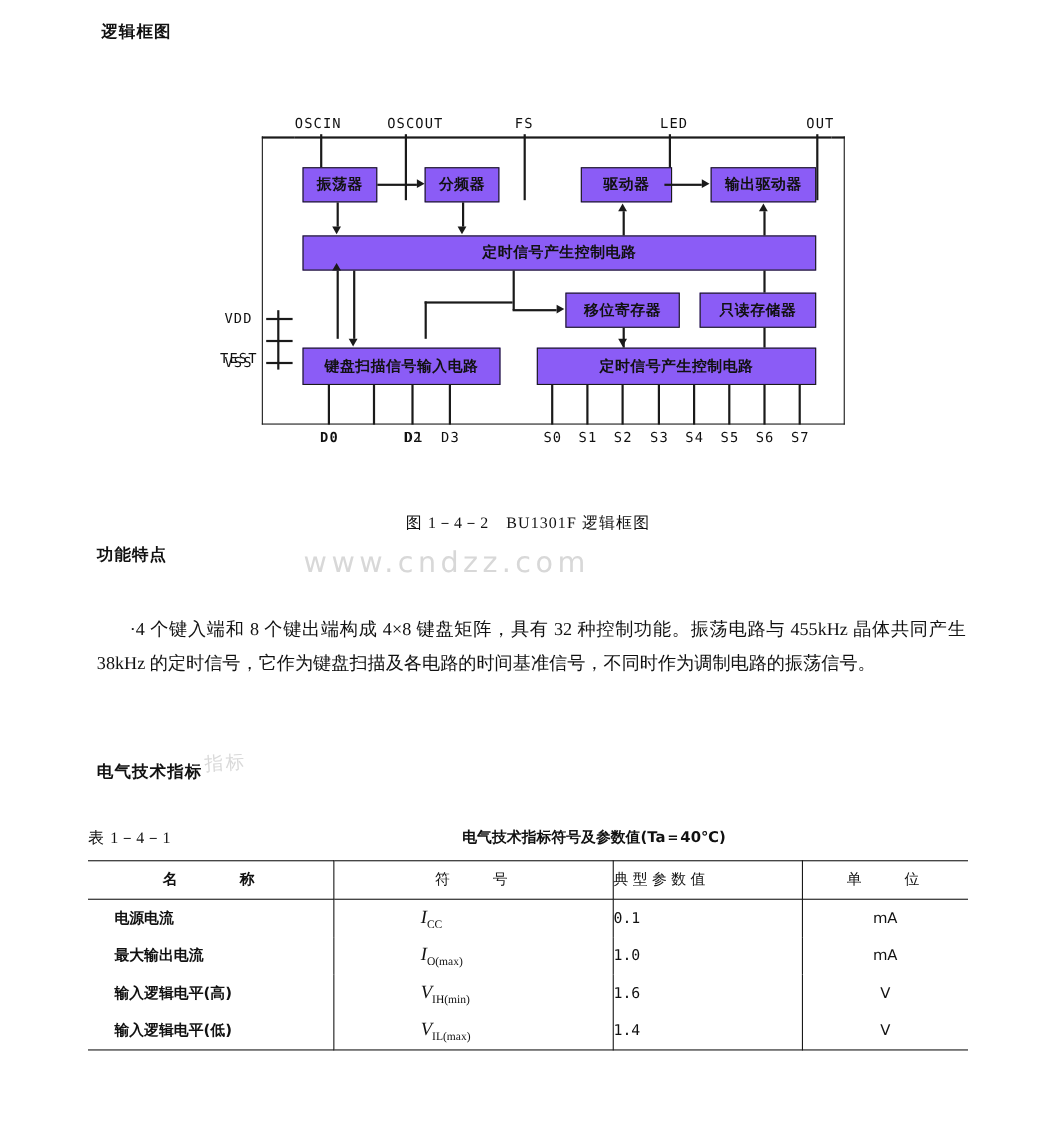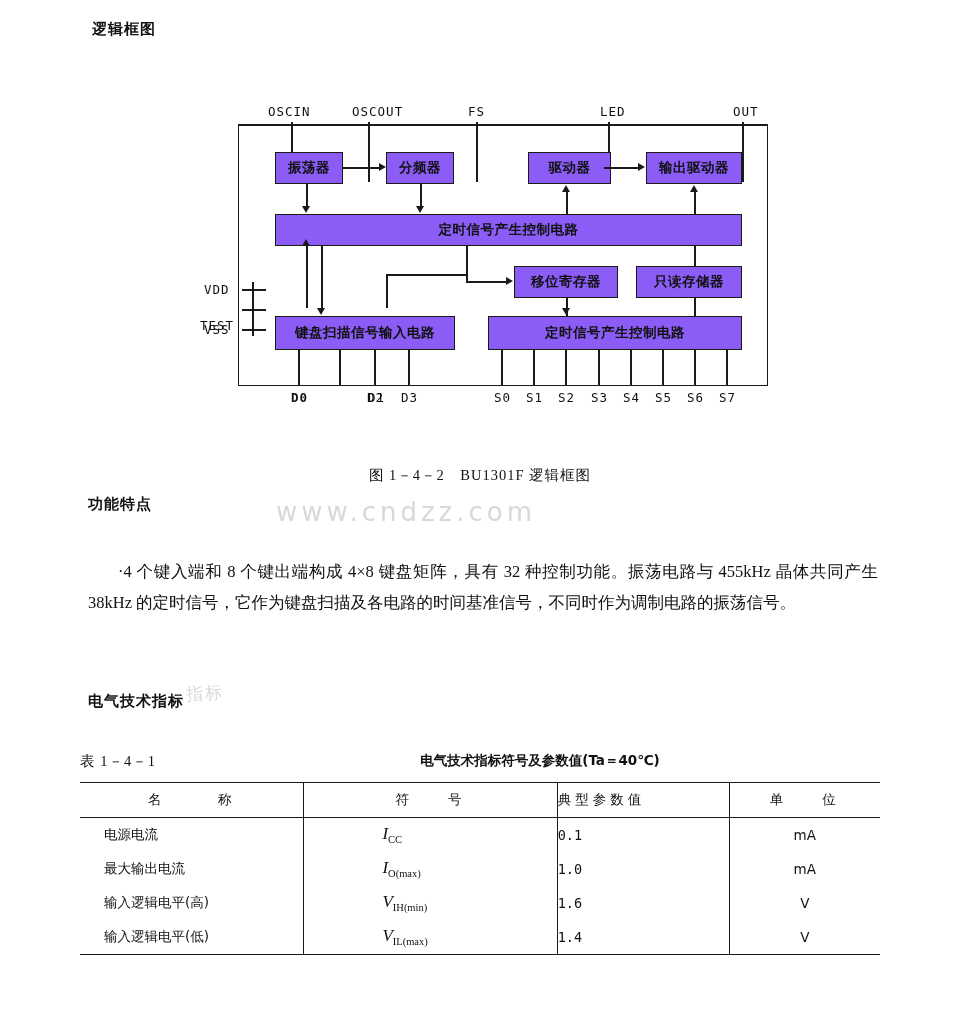--- a/index.html
+++ b/index.html
@@ -135,21 +135,21 @@
   table.spec thead th {
     border-top: 1.8px solid #1a1a1a;
     border-bottom: 1px solid #1a1a1a;
     font-weight: normal;
     font-family: "DejaVu Sans", sans-serif;
     font-size: 13.5px;
     letter-spacing: 4px;
   }
   table.spec tbody td { border-bottom: none; }
   table.spec tbody tr:last-child td { border-bottom: 1.8px solid #1a1a1a; }
-  table.spec th:first-child, table.spec td:first-child { border-left: none; }
+  table.spec th:first-child, table.spec td:first-child { border-left: none; font-weight: bold; }
   table.spec th:last-child, table.spec td:last-child { border-right: none; }
   .c-name { width: 230px; text-align: left; padding-left: 24px !important; font-family: "DejaVu Sans", sans-serif; font-size: 13.5px;}
   .c-sym  { width: 200px; text-align: left; padding-left: 78px !important; }
   .c-val  { width: 200px; text-align: left; font-family: "DejaVu Sans Mono", monospace; font-size: 13.5px; margin-left: 16px;}
   .c-unit { width: 170px; text-align: center; font-family: "DejaVu Sans", sans-serif; font-size: 13.5px;}
   .sym { font-style: italic; font-family: "Liberation Serif", serif; font-size: 17px; }
   .sym sub { font-style: normal; font-size: 10.5px; font-family: "Liberation Serif", serif; }
 
   
   .footer {

